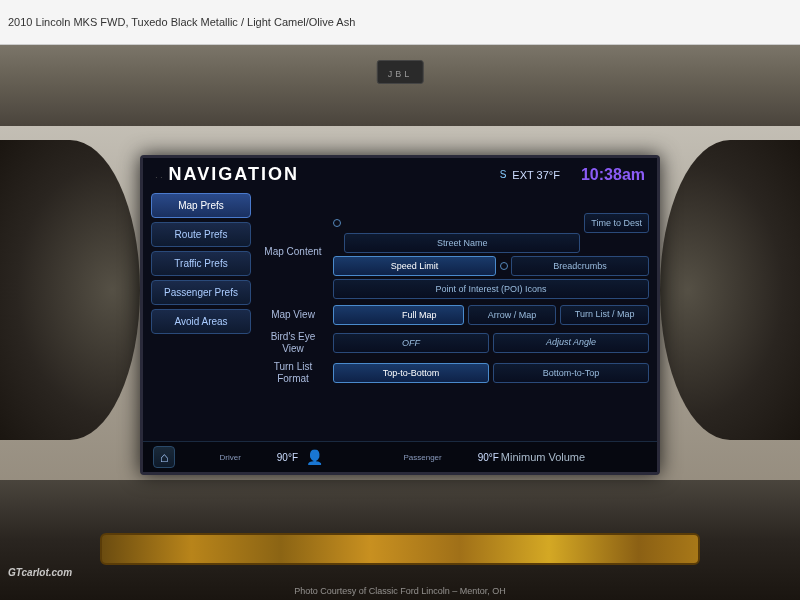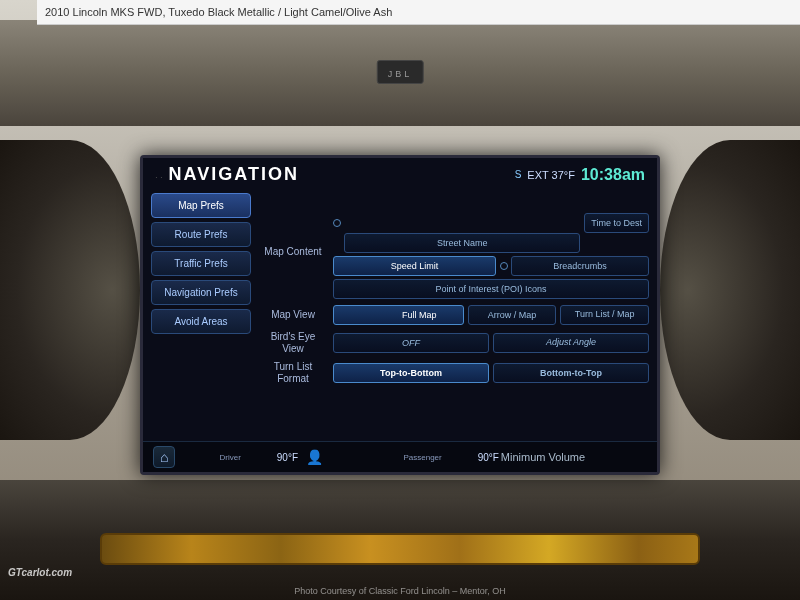--- a/index.html
+++ b/index.html
@@ -71,23 +71,24 @@
       color: #88ccff;
       font-size: 10px;
     }
 
     .temp-display {
       color: #ccddff;
       font-size: 11px;
     }
 
     .time-display {
-      color: #5eead4;
+      color: #8b5cf6;
       font-size: 16px;
       font-weight: bold;
+      margin-left: 15px;
     }
 
     
     .screen-body {
       display: flex;
       flex: 1;
       padding: 4px 8px;
       gap: 8px;
     }
 
@@ -211,21 +212,21 @@
       color: #aabbcc;
       font-size: 11px;
       text-align: center;
     }
   </style>
 </head>
 <body>
 
 <div class="car-container">
 
-  <div style="position:absolute;top:0;left:0;right:0;background:#f5f5f5;padding:6px 8px;font-size:11px;color:#333;border-bottom:1px solid #ccc;z-index:10;margin-left:37px;">
+  <div style="position:absolute;top:0;left:0;right:0;background:#f5f5f5;padding:16px 8px;font-size:11px;color:#333;border-bottom:1px solid #ccc;z-index:10;">
     <span>2010 Lincoln MKS FWD,  Tuxedo Black Metallic / Light Camel/Olive Ash</span>
   </div>
 
   <div style="position:absolute;top:20px;left:0;right:0;bottom:0;">
 
     <div style="position:absolute;top:120px;left:0;width:140px;height:300px;
       background:radial-gradient(ellipse at 80% 50%, #555045 0%, #2a2520 60%, #1a1510 100%);
       border-radius:0 60% 60% 0;"></div>
 
     <div style="position:absolute;top:120px;right:0;width:140px;height:300px;
@@ -267,21 +268,21 @@
           <span class="time-display">10:38am</span>
         </div>
       </div>
 
       <div class="screen-body">
 
         <div class="nav-panel">
           <div class="nav-btn active">Map Prefs</div>
           <div class="nav-btn">Route Prefs</div>
           <div class="nav-btn">Traffic Prefs</div>
-          <div class="nav-btn">Navigation Prefs</div>
+          <div class="nav-btn">Passenger Prefs</div>
           <div class="nav-btn">Avoid Areas</div>
         </div>
 
         <div class="content-area">
 
           <div style="display:flex;flex-direction:column;gap:3px;">
             <div class="content-row">
               <div class="row-label" style="padding-top:12px;">Map Content</div>
               <div style="display:flex;flex-direction:column;gap:3px;flex:1;">
                 <div style="display:flex;gap:4px;align-items:center;">
@@ -317,21 +318,21 @@
           <div class="content-row">
             <div class="row-label">Bird's Eye View</div>
             <div style="display:flex;gap:4px;flex:1;">
               <div class="option-btn" style="flex:1;font-style:italic;">OFF</div>
               <div class="option-btn" style="flex:1;line-height:1.1;font-style:italic;">Adjust Angle</div>
             </div>
           </div>
 
           <div class="content-row">
             <div class="row-label">Turn List Format</div>
-            <div style="display:flex;gap:4px;flex:1;font-weight:bold;">
+            <div style="display:flex;gap:4px;flex:1;">
               <div class="option-btn selected" style="flex:1;">Top-to-Bottom</div>
               <div class="option-btn" style="flex:1;">Bottom-to-Top</div>
             </div>
           </div>
 
         </div>
       </div>
 
       <div class="screen-footer">
         <div class="footer-left">

